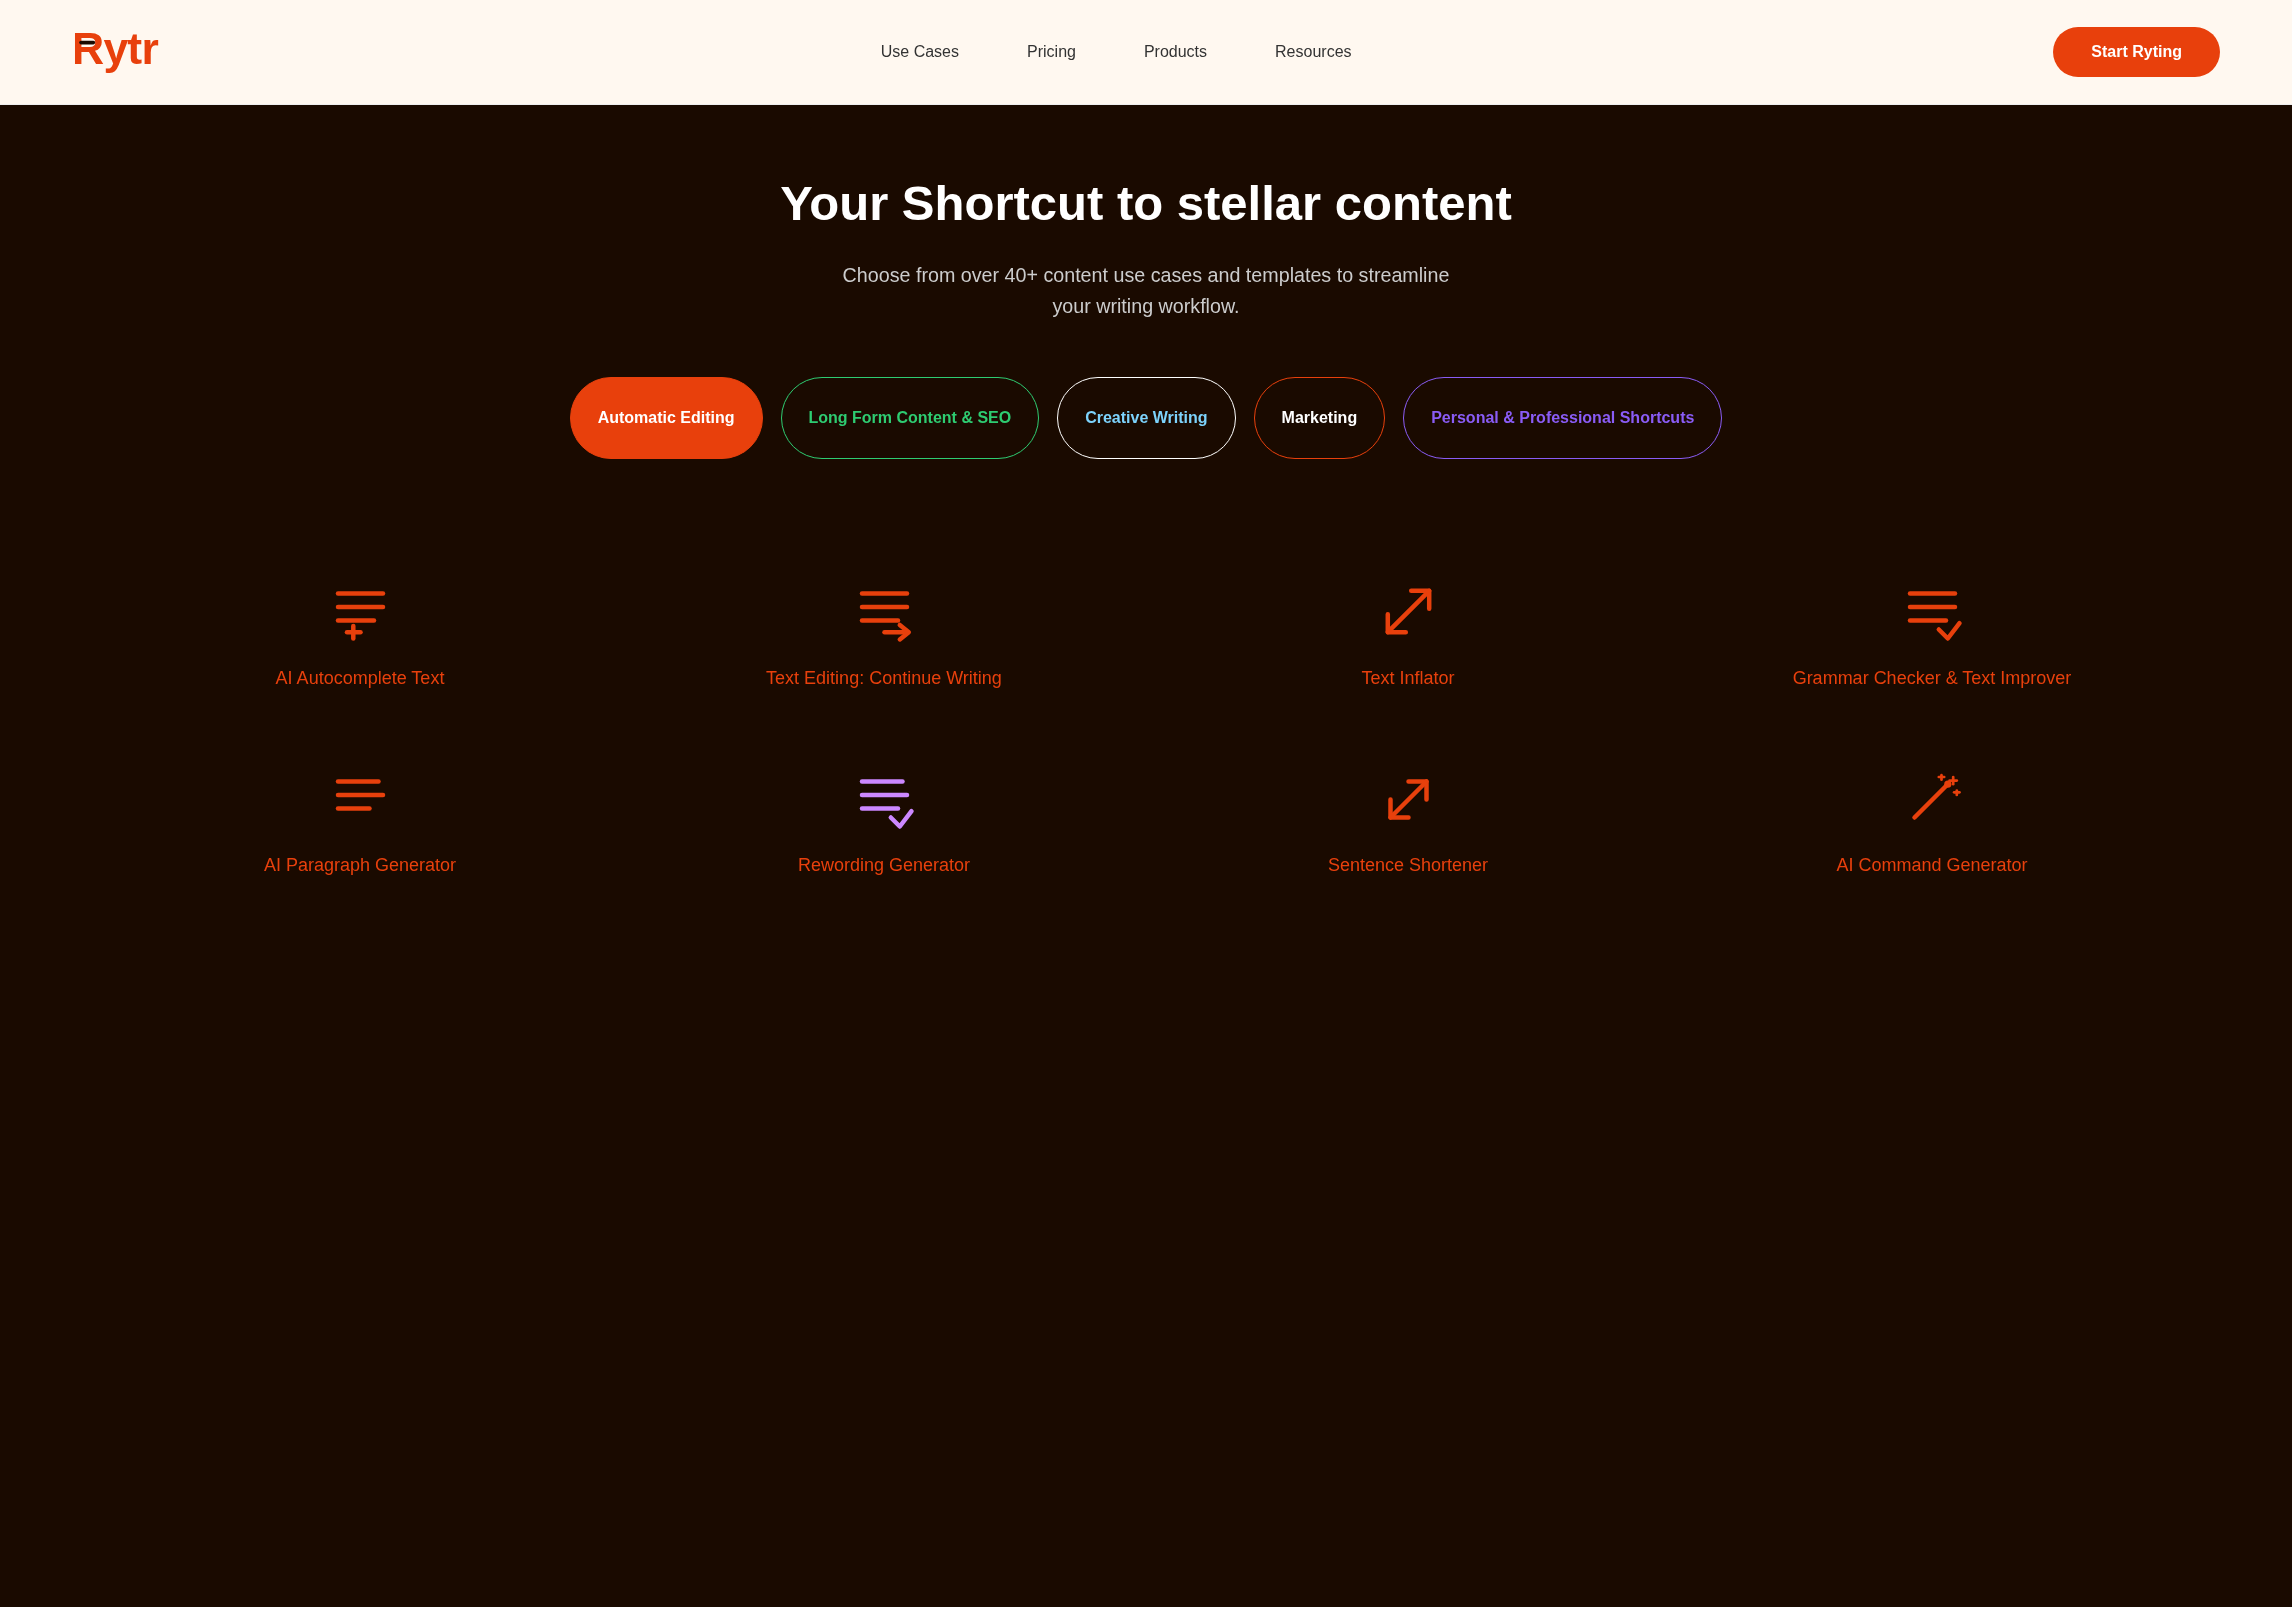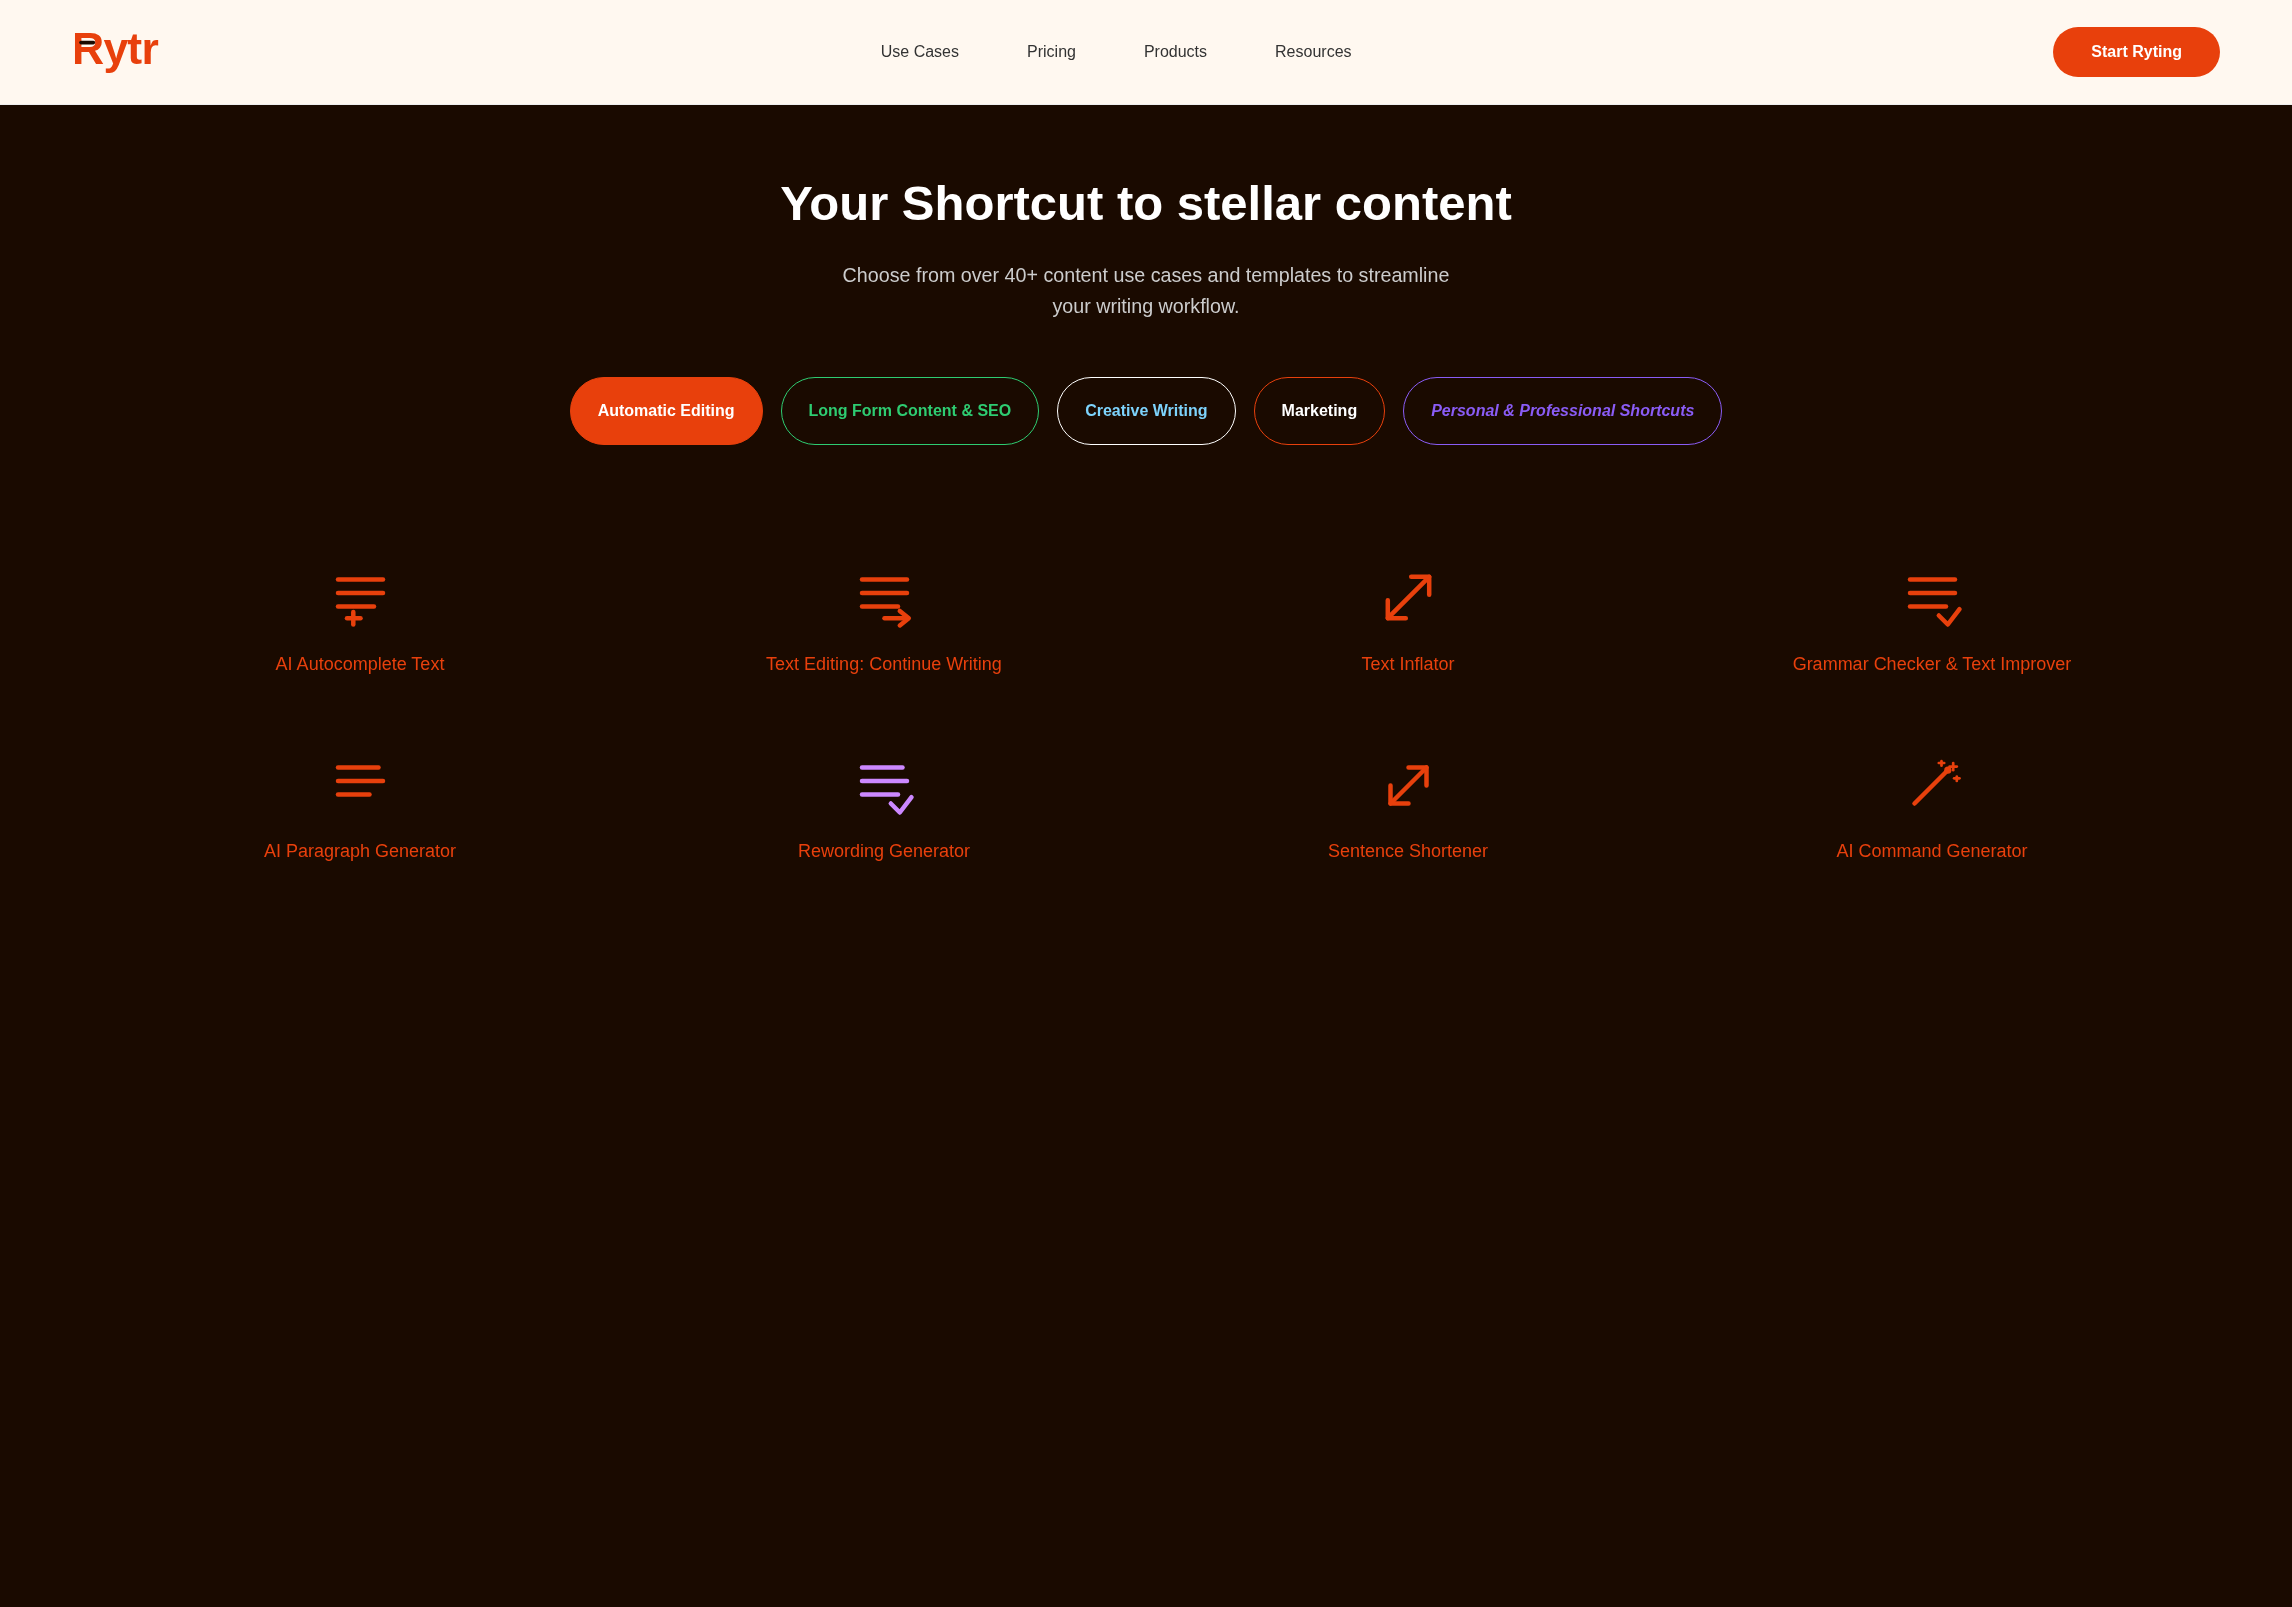--- a/index.html
+++ b/index.html
@@ -73,21 +73,21 @@
     
     .filter-tabs {
       display: flex;
       justify-content: center;
       gap: 18px;
       flex-wrap: wrap;
       margin-bottom: 63px;
     }
     .tab-btn {
       border-radius: 45px;
-      padding: 24px 27px;
+      padding: 31px 27px;
       font-size: 16px;
       font-weight: 700;
       cursor: pointer;
       border: 1.8px solid;
     }
     .tab-active {
       background: #e8400c;
       border-color: #e8400c;
       color: white;
     }
@@ -103,21 +103,20 @@
     }
     .tab-orange {
       background: transparent;
       border-color: #e8400c;
       color: white;
     }
     .tab-purple {
       background: transparent;
       border-color: #8a5cf5;
       color: #8a5cf5;
-      font-style: italic;
     }
 
     
     .content-section {
       background: #1a0a00;
       padding: 0 107px 72px;
     }
     .items-grid {
       display: grid;
       grid-template-columns: repeat(4, 1fr);

